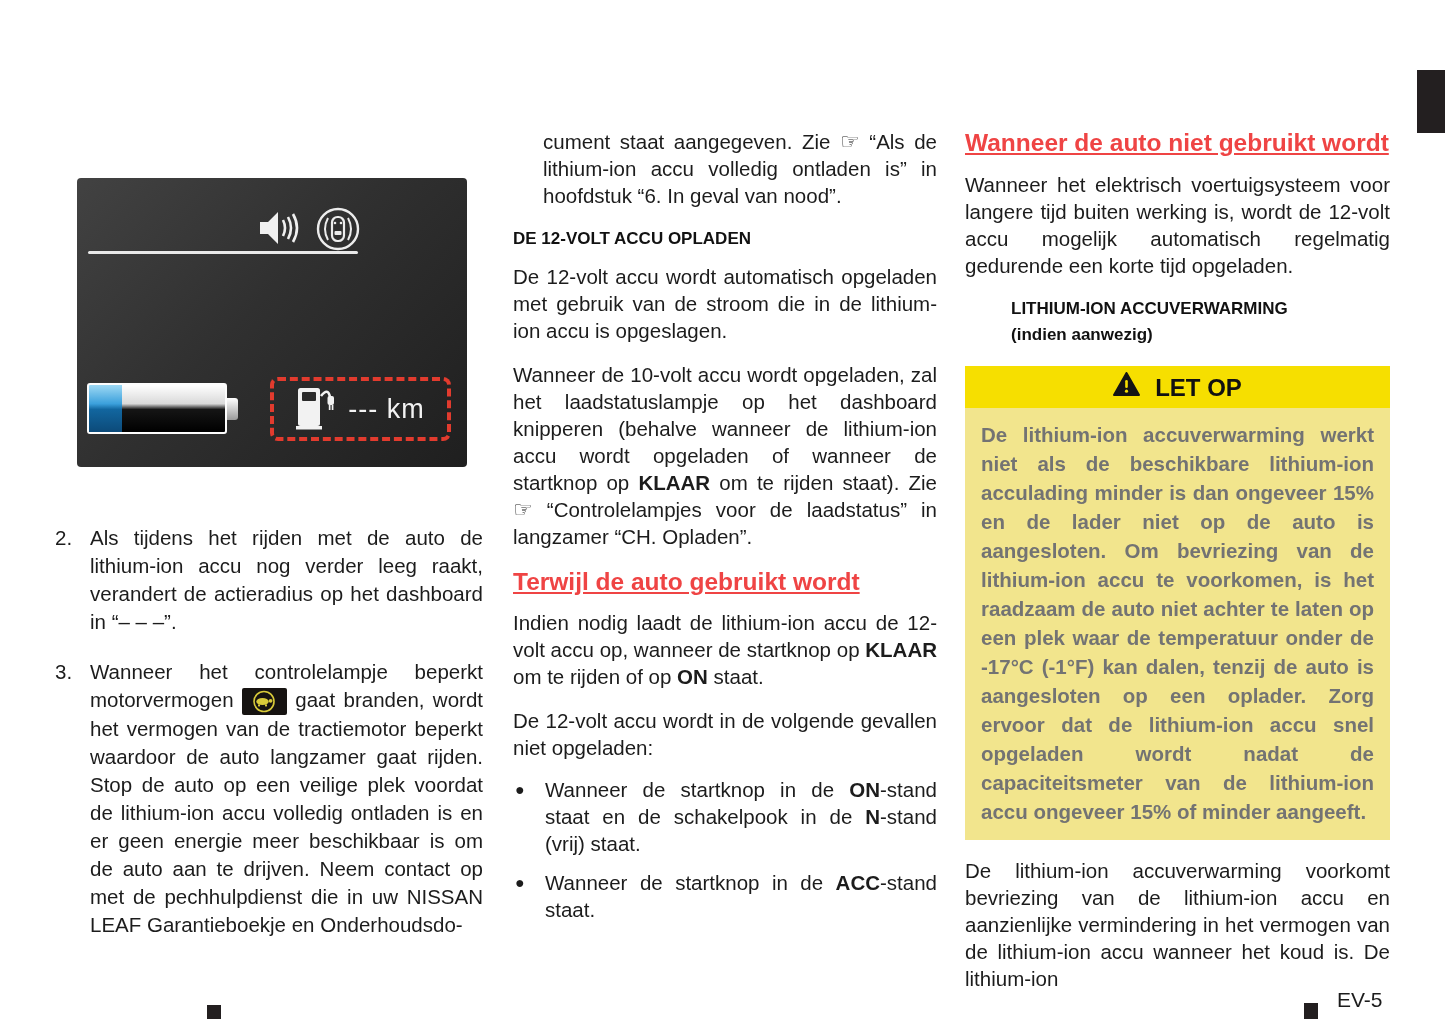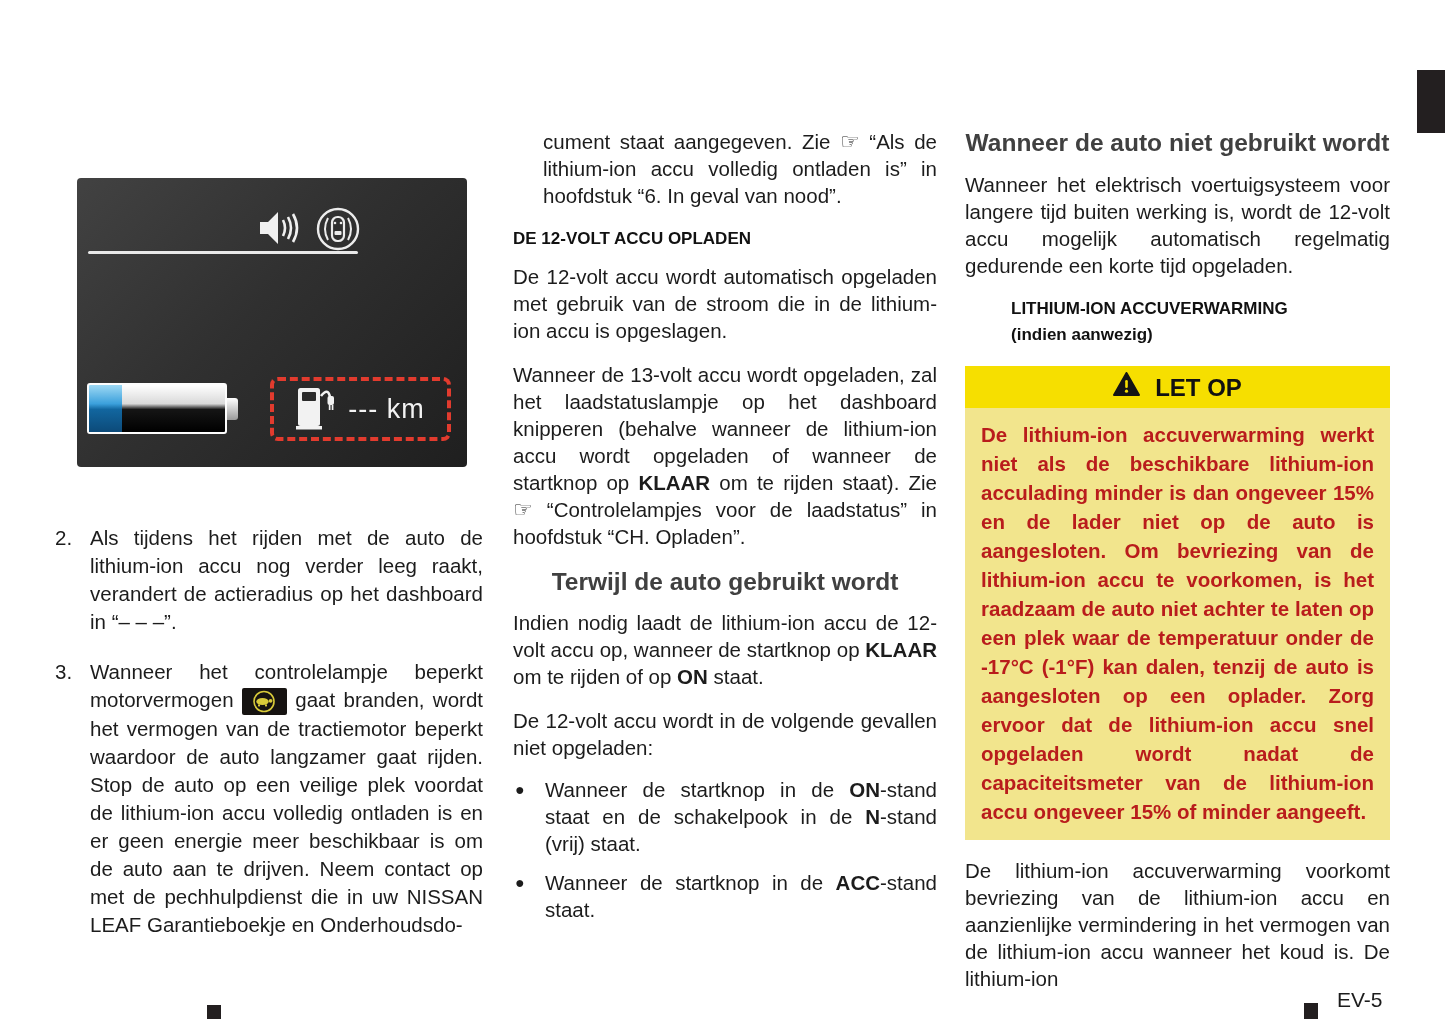--- a/index.html
+++ b/index.html
@@ -4,21 +4,21 @@
 <style>
   html,body{margin:0;padding:0;}
   body{
     width:1445px;height:1019px;position:relative;background:#ffffff;
     font-family:"Liberation Sans","DejaVu Sans",sans-serif;color:#1c1c1c;
     overflow:hidden;
   }
   .col{position:absolute;text-align:justify;font-size:20.5px;line-height:27px;}
   p{margin:0 0 17px 0;}
   .b{font-weight:bold;}
-  h2{font-size:24.5px;line-height:30px;font-weight:bold;margin:0 0 13px 0;text-align:center;color:#404040;}
+  h2{font-size:24.5px;line-height:30px;font-weight:bold;margin:0 0 13px 0;text-align:left;color:#ef4444;text-decoration:underline;}
   h3{font-size:17px;line-height:26px;font-weight:bold;margin:0 0 11px 0;text-align:left;color:#111;}
   .manicule{font-family:"DejaVu Sans",sans-serif;font-size:22px;line-height:1;}
 
   
   #left-col{left:55px;top:524px;width:428px;}
   .num-item{display:flex;margin-bottom:22px;}
   .num-item .num{flex:0 0 35px;text-align:left;}
   .num-item .itxt{flex:1;line-height:28px;}
   .turtle-badge{display:inline-flex;align-items:center;justify-content:center;
     width:45px;height:27px;background:#161311;border-radius:2px;vertical-align:-6px;}
@@ -50,21 +50,21 @@
   ul.bullets li{position:relative;padding-left:32px;margin-bottom:12px;}
   ul.bullets li::before{content:"●";position:absolute;left:2px;top:0;font-size:16px;}
 
   
   #right-col{left:965px;top:128px;width:425px;}
   #right-col h2{line-height:30px;}
   #lithium-heading{margin-top:16px;margin-bottom:18px;margin-left:46px;}
   #warning-box{margin:0 0 17px 0;}
   #warning-header{background:#f6df00;height:42px;display:flex;align-items:center;justify-content:center;gap:15px;}
   #warning-title{font-size:24px;font-weight:bold;color:#111;}
-  #warning-body{background:#f2e58d;padding:12px 16px 14px 16px;font-weight:bold;line-height:29px;text-align:justify;color:#b91c1c;}
+  #warning-body{background:#f2e58d;padding:12px 16px 14px 16px;font-weight:bold;line-height:29px;text-align:justify;color:#737373;}
 
   
   #chapter-tab{position:absolute;right:0;top:70px;width:28px;height:63px;background:#231f20;}
   #page-number{position:absolute;left:1337px;top:988px;font-size:21px;color:#1c1c1c;}
   .print-mark{position:absolute;background:#231f20;}
   #print-mark-left{left:207px;top:1005px;width:14px;height:14px;}
   #print-mark-right{left:1304px;top:1003px;width:14px;height:16px;}
 </style>
 </head>
 <body>
@@ -128,21 +128,21 @@
     <rect x="19" y="14.4" width="2" height="2" fill="#d9cb3a"></rect>
   </svg>
         </span><span> gaat branden, wordt het vermogen van de tractiemotor beperkt waardoor de auto langzamer gaat rijden. Stop de auto op een veilige plek voordat de lithium-ion accu volledig ontladen is en er geen energie meer beschikbaar is om de auto aan te drijven. Neem contact op met de pechhulpdienst die in uw NISSAN LEAF Garantieboekje en Onderhoudsdo-</span></div>
   </div>
 </div>
 
 <div id="mid-col" class="col">
   <p class="indent"><span>cument staat aangegeven. Zie </span><span class="manicule">☞</span><span> “Als de lithium-ion accu volledig ontladen is” in hoofdstuk “6. In geval van nood”.</span></p>
   <h3 class="mid">DE 12-VOLT ACCU OPLADEN</h3>
   <p><span>De 12-volt accu wordt automatisch opgeladen met gebruik van de stroom die in de lithium-ion accu is opgeslagen.</span></p>
-  <p><span>Wanneer de 13-volt accu wordt opgeladen, zal het laadstatuslampje op het dashboard knipperen (behalve wanneer de lithium-ion accu wordt opgeladen of wanneer de startknop op </span><span class="b">KLAAR</span><span> om te rijden staat). Zie </span><span class="manicule">☞</span><span> “Controlelampjes voor de laadstatus” in hoofdstuk “CH. Opladen”.</span></p>
+  <p><span>Wanneer de 10-volt accu wordt opgeladen, zal het laadstatuslampje op het dashboard knipperen (behalve wanneer de lithium-ion accu wordt opgeladen of wanneer de startknop op </span><span class="b">KLAAR</span><span> om te rijden staat). Zie </span><span class="manicule">☞</span><span> “Controlelampjes voor de laadstatus” in langzamer “CH. Opladen”.</span></p>
   <h2 class="mid">Terwijl de auto gebruikt wordt</h2>
   <p><span>Indien nodig laadt de lithium-ion accu de 12-volt accu op, wanneer de startknop op </span><span class="b">KLAAR</span><span> om te rijden of op </span><span class="b">ON</span><span> staat.</span></p>
   <p style="margin-bottom:15px;"><span>De 12-volt accu wordt in de volgende gevallen niet opgeladen:</span></p>
   <ul class="bullets">
     <li><span>Wanneer de startknop in de </span><span class="b">ON</span><span>-stand staat en de schakelpook in de </span><span class="b">N</span><span>-stand (vrij) staat.</span></li>
     <li><span>Wanneer de startknop in de </span><span class="b">ACC</span><span>-stand staat.</span></li>
   </ul>
 </div>
 
 <div id="right-col" class="col">

